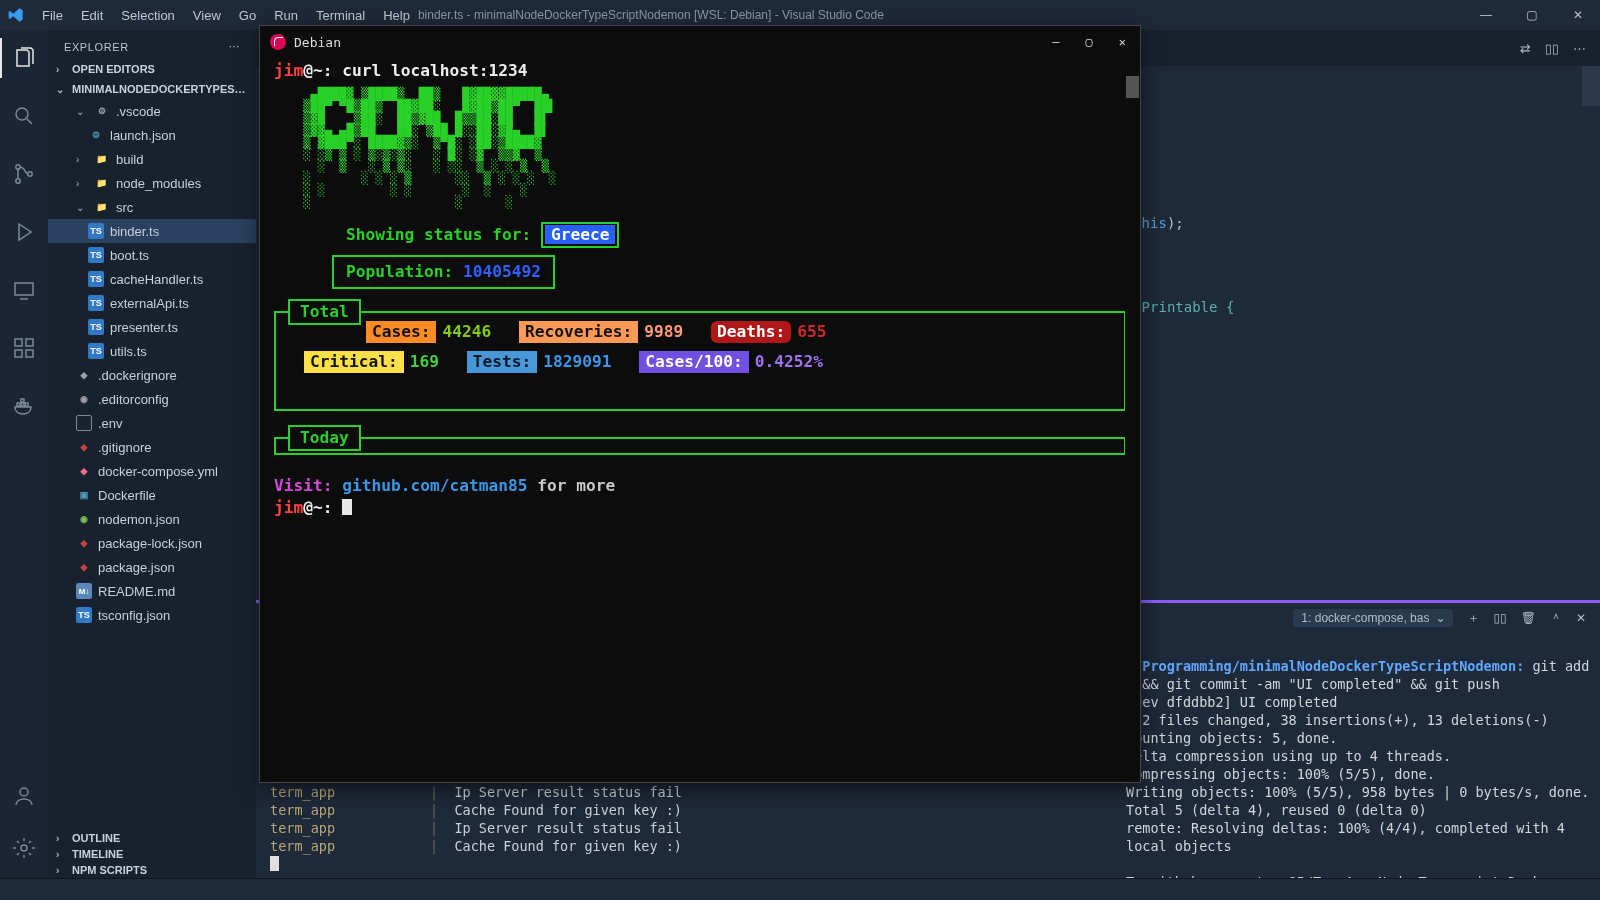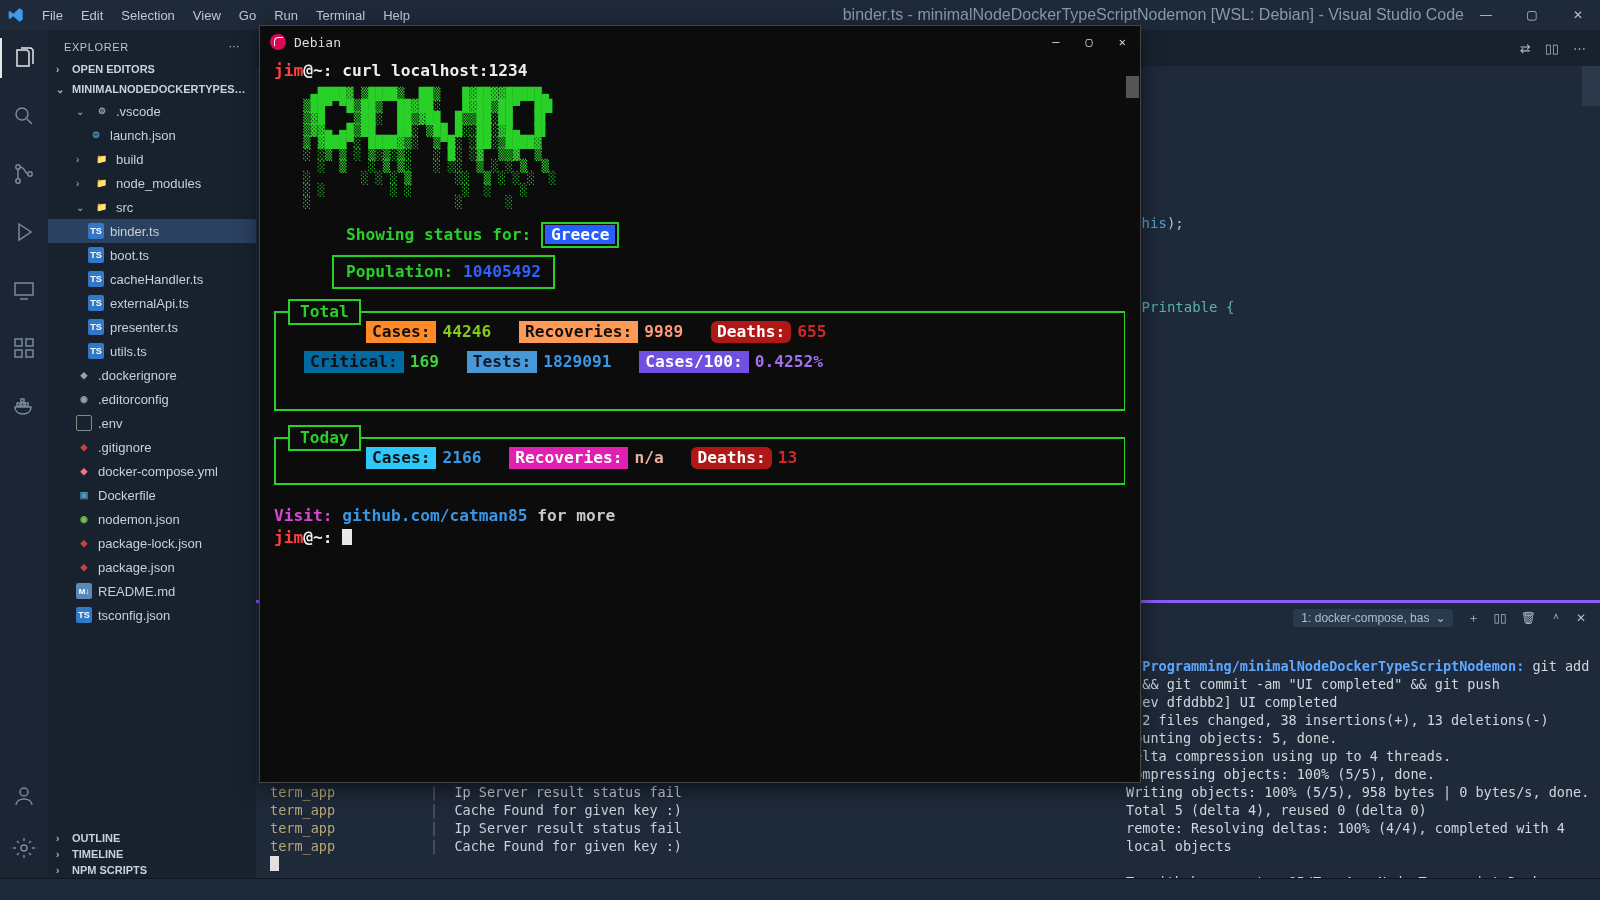--- a/index.html
+++ b/index.html
@@ -17,21 +17,21 @@
   height: 30px;
   background: #1e2939;
   display: flex;
   align-items: center;
   padding: 0 8px;
   color: #ccc;
 }
 .vscode-logo { width: 16px; height: 16px; margin-right: 10px; }
 .menu { display: flex; gap: 2px; }
 .menu-item { padding: 4px 8px; color: #c0c8d0; font-size: 13px; cursor: default; }
-.title-center { flex: 1; text-align: right; font-size: 16px; color: #8a99a8; }
+.title-center { flex: 1; text-align: left; font-size: 12px; color: #8a99a8; }
 .window-controls { display: flex; gap: 18px; margin-left: 8px; color: #b8c2cc; }
 .window-controls span { width: 28px; text-align: center; font-size: 12px; }
 .main { display: flex; height: calc(100% - 52px); }
 .activitybar { width: 48px; background: #1b2534; display: flex; flex-direction: column; align-items: center; padding-top: 8px; gap: 18px; }
 .activitybar .ab-icon { width: 48px; height: 40px; display: flex; align-items: center; justify-content: center; color: #7a8a9c; }
 .activitybar .ab-icon.active { color: #e6e6e6; border-left: 2px solid #e6e6e6; }
 .activitybar-bottom { margin-top: auto; margin-bottom: 10px; display: flex; flex-direction: column; gap: 12px; }
 .sidebar { width: 208px; background: #18222f; display: flex; flex-direction: column; }
 .sidebar-header { padding: 10px 16px 6px; font-size: 11px; letter-spacing: 0.6px; color: #b7c4d0; display: flex; justify-content: space-between; align-items: center; }
 .section-label { padding: 4px 8px; font-size: 11px; font-weight: 700; color: #c8d2dc; display: flex; align-items: center; gap: 4px; }
@@ -109,21 +109,21 @@
 .section-tag { position: absolute; top: -14px; left: 12px; border: 2px solid #28d028; background: #0c0c0c; padding: 0 10px; color: #28d028; font-weight: 700; }
 .stat-row { margin-top: 8px; margin-left: 80px; white-space: nowrap; }
 .stat-chip { font-weight: 700; padding: 0 6px; display: inline-block; }
 .stat-val { font-weight: 700; margin: 0 18px 0 6px; display:inline-block; }
 .c-orange-b { background: #ff8a26; color: #101010; }
 .c-orange-t { color: #84cc16; text-align: right; }
 .c-teal-b   { background: #ff9a56; color: #101010; }
 .c-salmon-t { color: #ff9a7a; }
 .c-red-b    { background: #b01818; color: #fff; border-radius: 6px; }
 .c-red-t    { color: #d02828; }
-.c-green-b  { background: #0369a1; color: #101010; }
+.c-green-b  { background: #fde047; color: #101010; }
 .c-green-t  { color: #40d040; }
 .c-blue-b   { background: #4898d8; color: #0f172a; }
 .c-blue-t   { color: #3898e8; }
 .c-purple-b { background: #7050e0; color: #fff; }
 .c-purple-t { color: #a070f0; }
 .c-cyan-b   { background: #30c8f8; color: #101010; }
 .c-magenta-b{ background: #e020b0; color: #fff; }
 .c-na       { color: #e8b0a0; }
 .visit { margin-top: 20px; font-weight: 700; }
 .visit .v1 { color: #d848d8; }
@@ -478,25 +478,20 @@
   </div>
   <div class="stat-row" style="margin-left:18px">
     <span class="stat-chip c-green-b">Critical:</span><span class="stat-val c-green-t">169</span>
     <span class="stat-chip c-blue-b">Tests:</span><span class="stat-val c-blue-t">1829091</span>
     <span class="stat-chip c-purple-b">Cases/100:</span><span class="stat-val c-purple-t">0.4252%</span>
   </div>
 </div>
 
 <div class="section-box" style="margin-top:26px;padding-bottom:14px">
   <div class="section-tag">Today</div>
-  <div class="stat-row">
-    <span class="stat-chip c-cyan-b">Cases:</span><span class="stat-val c-blue-t">2166</span>
-    <span class="stat-chip c-magenta-b">Recoveries:</span><span class="stat-val c-na">n/a</span>
-    <span class="stat-chip c-red-b">Deaths:</span><span class="stat-val c-red-t">13</span>
-  </div>
 </div>
 
 <div class="visit"><span class="v1">Visit: </span><span class="v2">github.com/catman85 </span><span class="v3">for more</span></div>
 <span class="pr-user">jim</span><span class="pr-at">@~: </span>
 <span class="deb-cursor"></span>
   </div>
   <div class="deb-scroll">
       <div class="deb-scroll-thumb"></div>
     </div>
 </div>

